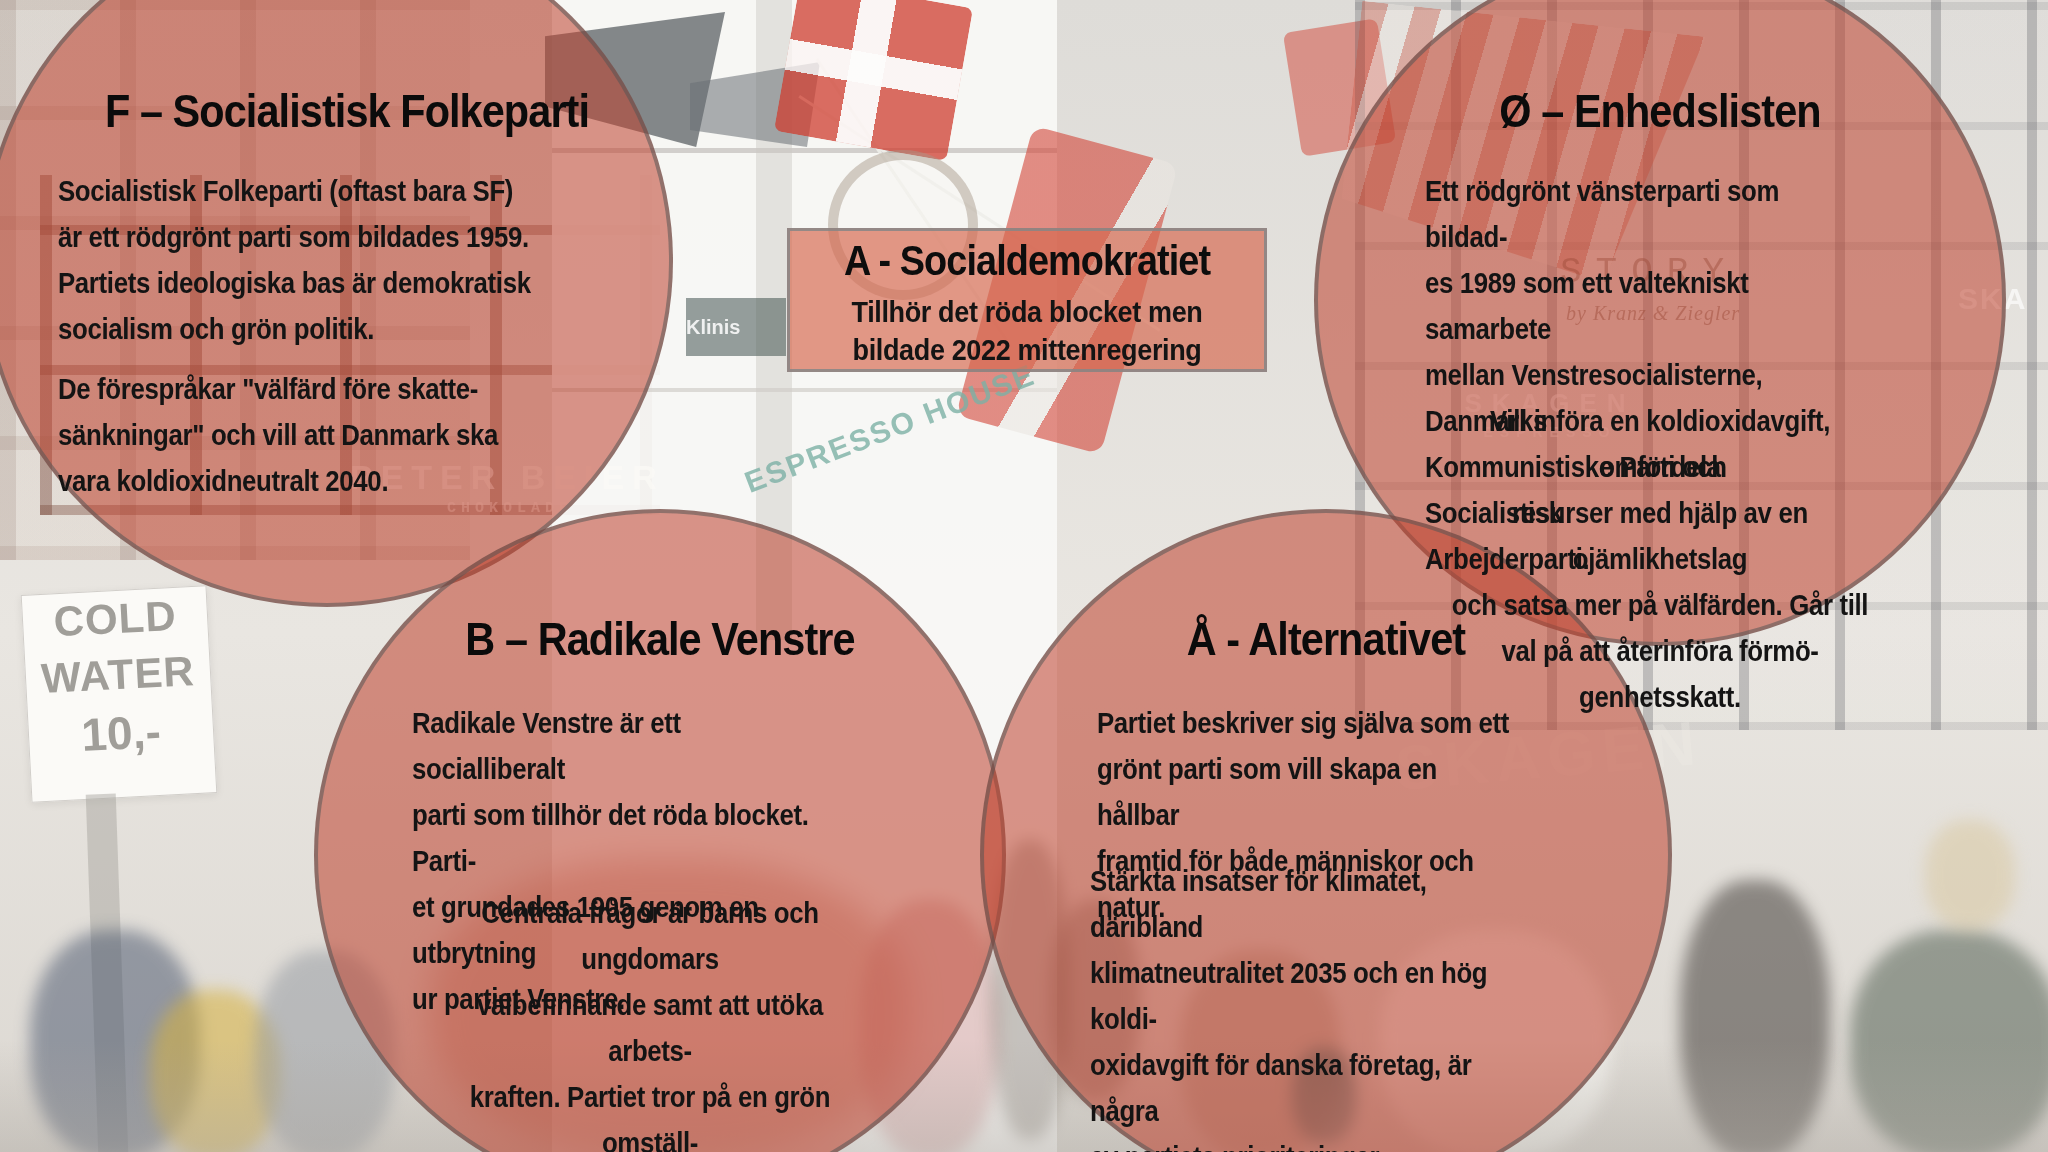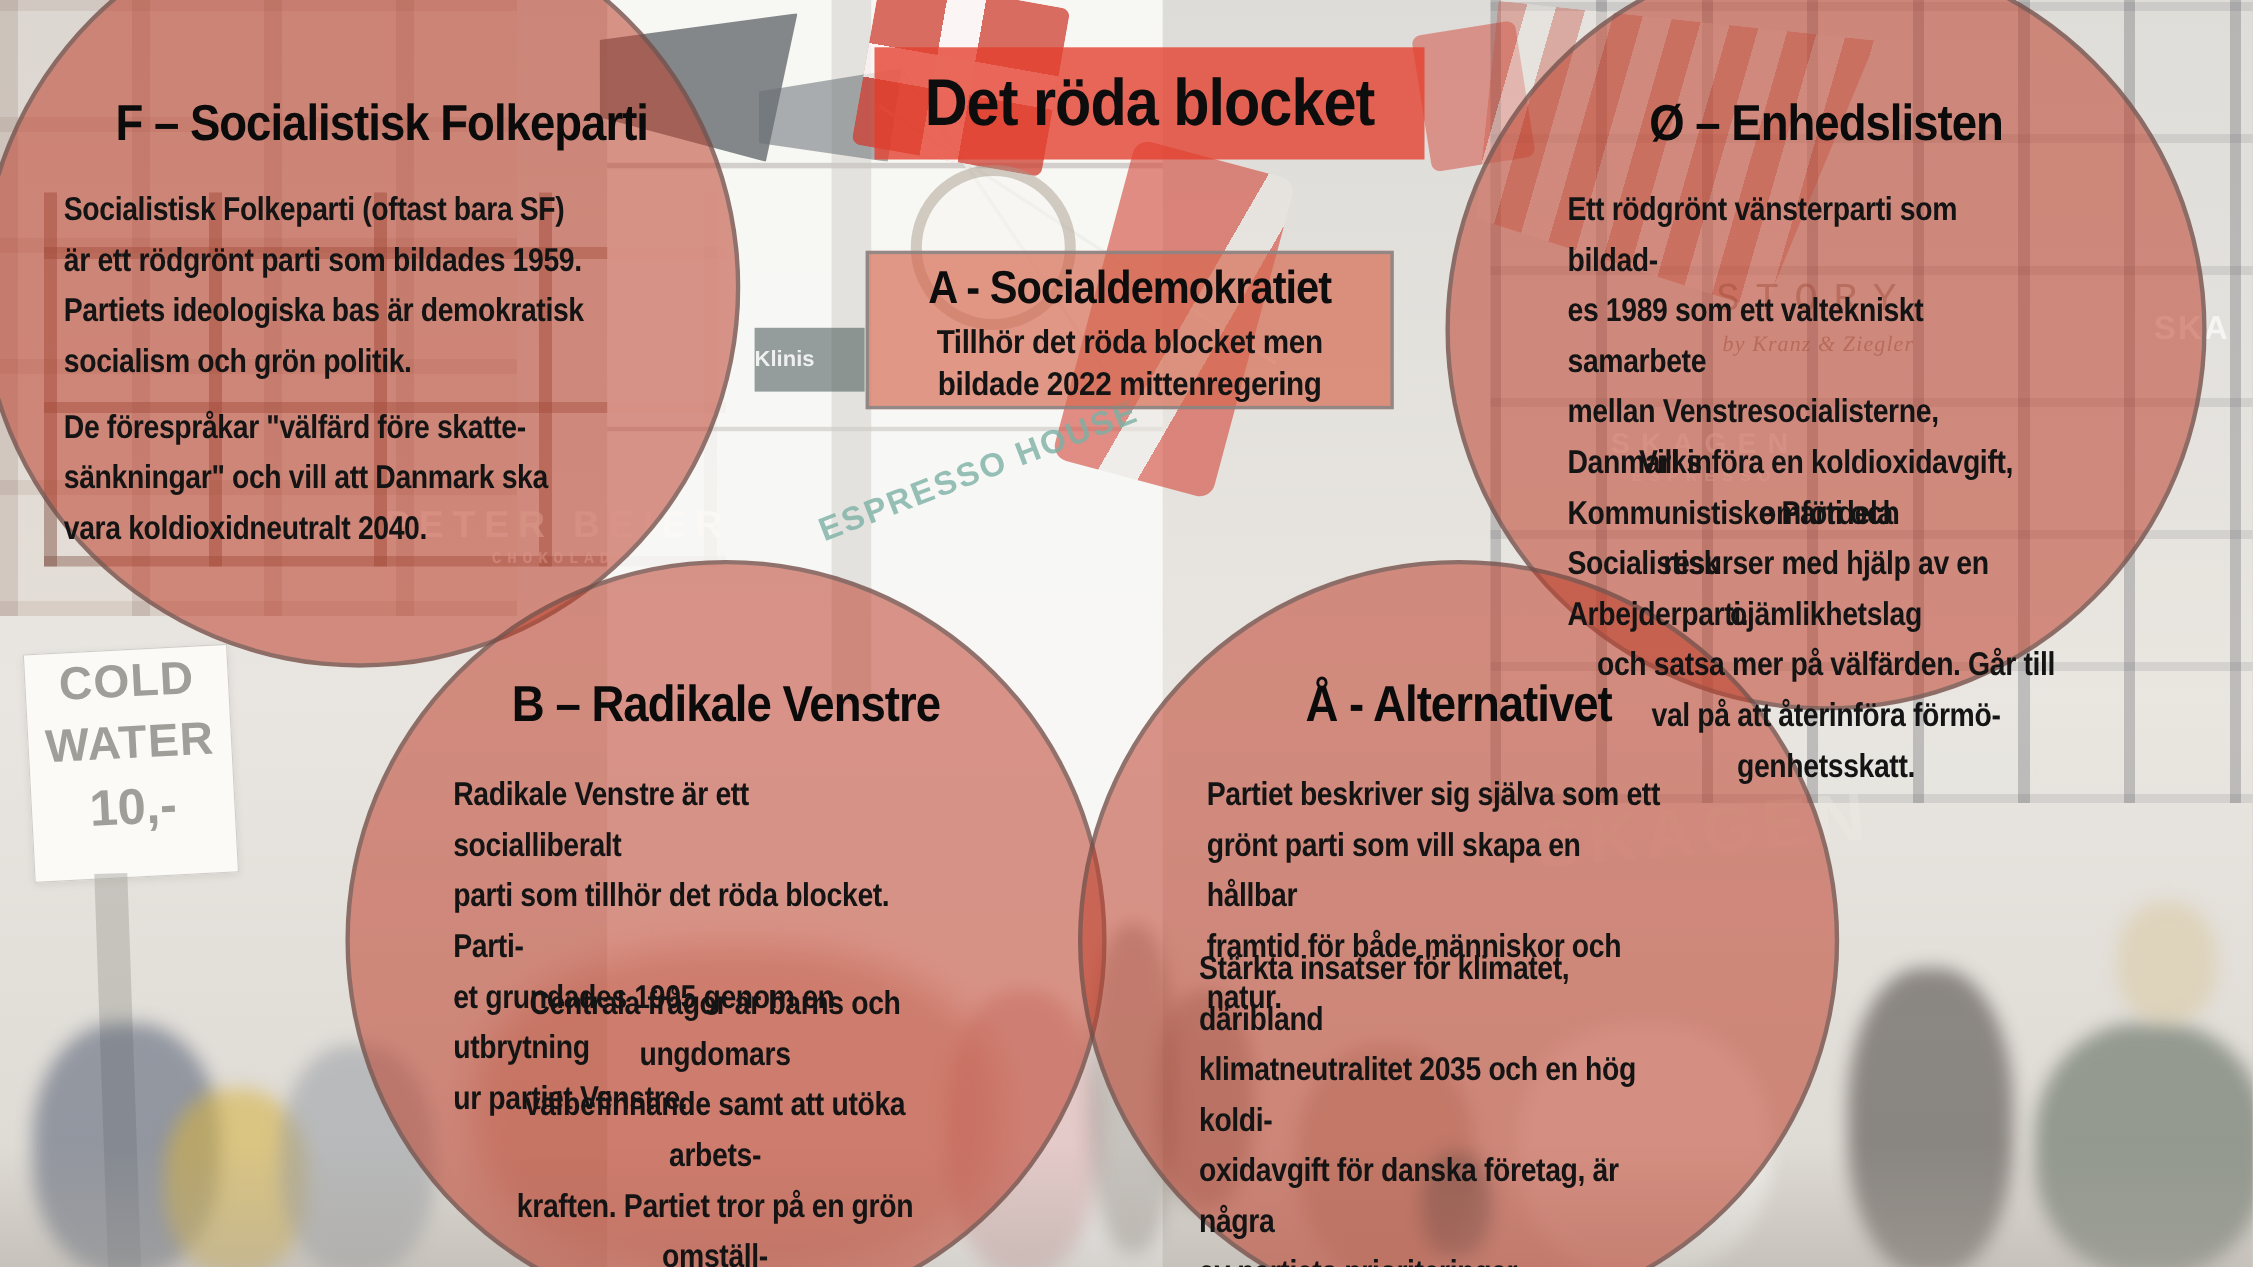--- a/index.html
+++ b/index.html
@@ -191,23 +191,20 @@
     <div class="blob" id="bl12"></div>
     <div class="blob" id="bl13"></div>
     <div id="bg-pavement"></div>
   </div>
 
   <div class="circle" id="circle-f"></div>
   <div class="circle" id="circle-o"></div>
   <div class="circle" id="circle-b"></div>
   <div class="circle" id="circle-a"></div>
 
-  <div id="banner">
-    <div id="banner-title">Det röda blocket</div>
-  </div>
 
   <div id="abox">
     <div id="abox-title">A - Socialdemokratiet</div>
     <div id="abox-sub">Tillhör det röda blocket men
 bildade 2022 mittenregering</div>
   </div>
 
   <div class="ttl" id="ttl-f">F – Socialistisk Folkeparti</div>
   <div class="para al-left" id="p1-f">Socialistisk Folkeparti (oftast bara SF)
 är ett rödgrönt parti som bildades 1959.

